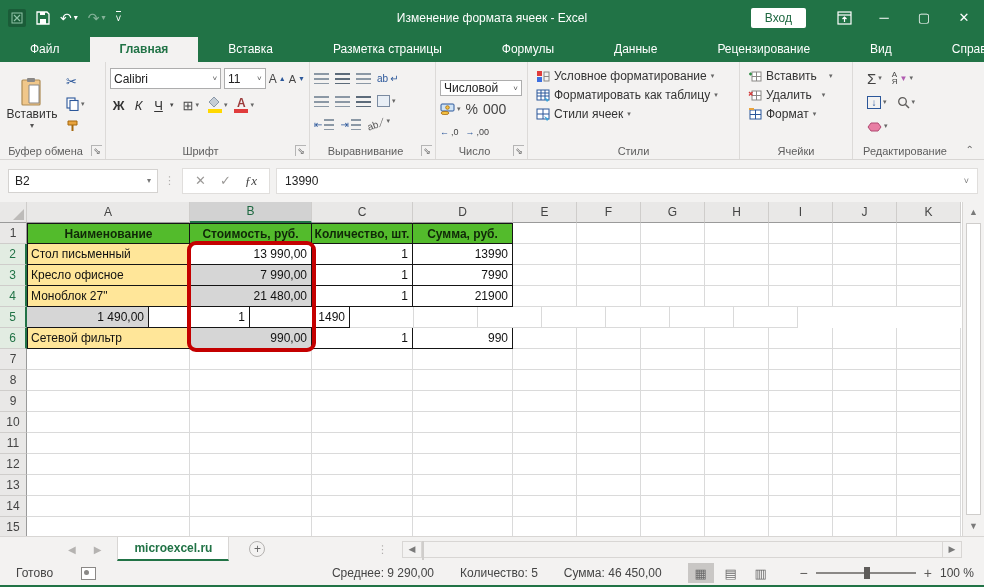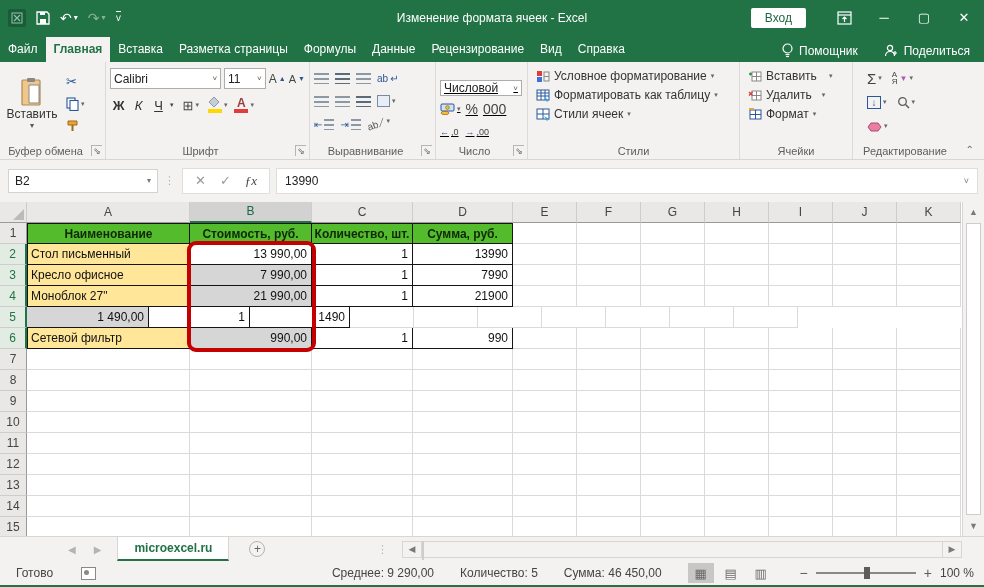--- a/index.html
+++ b/index.html
@@ -14,21 +14,21 @@
   .icon-btn { display:flex; align-items:center; color:#fff; font-size:14px; cursor:default; }
   .icon-btn .caret { font-size:8px; margin-left:2px; }
   .dim { opacity:.45; }
   .title-text { position:absolute; left:0; right:0; text-align:center; font-size:12px; pointer-events:none; }
   .tb-right { margin-left:auto; display:flex; align-items:center; height:100%; }
   .login-btn { background:#fff; color:#1e6841; font-size:12px; padding:3px 14px; border-radius:2px; margin-right:18px; }
   .winctl { width:40px; height:100%; display:flex; align-items:center; justify-content:center; font-size:13px; color:#fff; }
 
   
   .tabrow { height:27px; background:#217346; display:flex; align-items:flex-end; flex:0 0 auto; }
-  .rtab { color:#fff; font-size:12px; padding:5px 8px 6px; white-space:nowrap; }
+  .rtab { color:#fff; font-size:12px; padding:5px 30px 6px; white-space:nowrap; }
   .rtab.active { background:#f3f2f1; color:#217346; font-weight:bold; }
   .tabrow-right { margin-left:auto; display:flex; align-items:center; color:#fff; font-size:12px; padding-bottom:4px; }
   .tabrow-right .seg { display:flex; align-items:center; gap:6px; margin-right:26px; }
 
   
   .ribbon { height:98px; background:#f3f2f1; display:flex; flex:0 0 auto; border-bottom:1px solid #d8d6d4; }
   .rgroup { position:relative; border-right:1px solid #dcdad8; padding:4px 4px 18px; display:flex; }
   .glabel { position:absolute; bottom:2px; left:0; right:14px; text-align:center; font-size:11px; color:#5e5e5e; white-space:nowrap; }
   .launcher { position:absolute; bottom:3px; right:3px; width:11px; height:11px; color:#666; font-size:9px; line-height:10px; text-align:center; border:1px solid #b5b5b5; border-right:none; border-bottom:none; }
   .bigbtn { width:56px; display:flex; flex-direction:column; align-items:center; justify-content:center; font-size:12px; color:#333; }
@@ -273,21 +273,21 @@
       </div>
       <div class="fontrow" style="gap:6px;">
         <span class="mini" style="color:#2b579a;font-size:10px;">⇤<span class="lines" style="width:10px;"></span></span>
         <span class="mini" style="color:#2b579a;font-size:10px;">⇥<span class="lines" style="width:10px;"></span></span>
         <span class="mini" style="font-size:10px;transform:rotate(-20deg);color:#555;">ab⟋<span class="caret" style="transform:rotate(20deg);">▾</span></span>
       </div>
       <span class="glabel">Выравнивание</span>
       <span class="launcher">⇘</span>
     </div>
 
-    <div class="rgroup" style="width:92px; flex-direction:column; gap:3px; padding-top:18px;text-decoration:underline;">
+    <div class="rgroup" style="width:92px; flex-direction:column; gap:3px; padding-top:18px;">
       <span class="combo" style="width:82px;">
           <span style="overflow:hidden;white-space:nowrap;">Числовой</span>
           <span class="caret">˅</span>
         </span>
       <div class="fontrow" style="gap:5px;">
         <span class="mini">
           <svg width="15" height="12" viewBox="0 0 15 12">
               <rect x="1" y="1" width="13" height="7" rx="1" fill="#cfe3f5" stroke="#2b579a" stroke-width="1"></rect>
               <circle cx="7.5" cy="4.5" r="1.8" fill="#f5c342" stroke="#a5690f" stroke-width=".8"></circle>
               <ellipse cx="5" cy="10" rx="4" ry="1.6" fill="#f5c342" stroke="#a5690f" stroke-width=".8"></ellipse>
@@ -493,21 +493,21 @@
           <div class="cell" style="width: 64px;"></div>
           <div class="cell" style="width: 64px;"></div>
           <div class="cell" style="width: 64px;"></div>
           <div class="cell" style="width: 64px;"></div>
           <div class="cell" style="width: 64px;"></div>
           <div class="cell" style="width: 64px;"></div>
         </div>
         <div class="grid-row">
           <div class="row-hdr sel">4</div>
           <div class="cell tbl tan tbl-left" style="width: 163px;">Моноблок 27"</div>
-          <div class="cell tbl num sel-fill" style="width: 122px;">21 990,00</div>
+          <div class="cell tbl num sel-fill" style="width: 122px;">21 480,00</div>
           <div class="cell tbl num" style="width: 101px;">1</div>
           <div class="cell tbl num" style="width: 100px;">21900</div>
           <div class="cell" style="width: 64px;"></div>
           <div class="cell" style="width: 64px;"></div>
           <div class="cell" style="width: 64px;"></div>
           <div class="cell" style="width: 64px;"></div>
           <div class="cell" style="width: 64px;"></div>
           <div class="cell" style="width: 64px;"></div>
           <div class="cell" style="width: 64px;"></div>
         </div>

